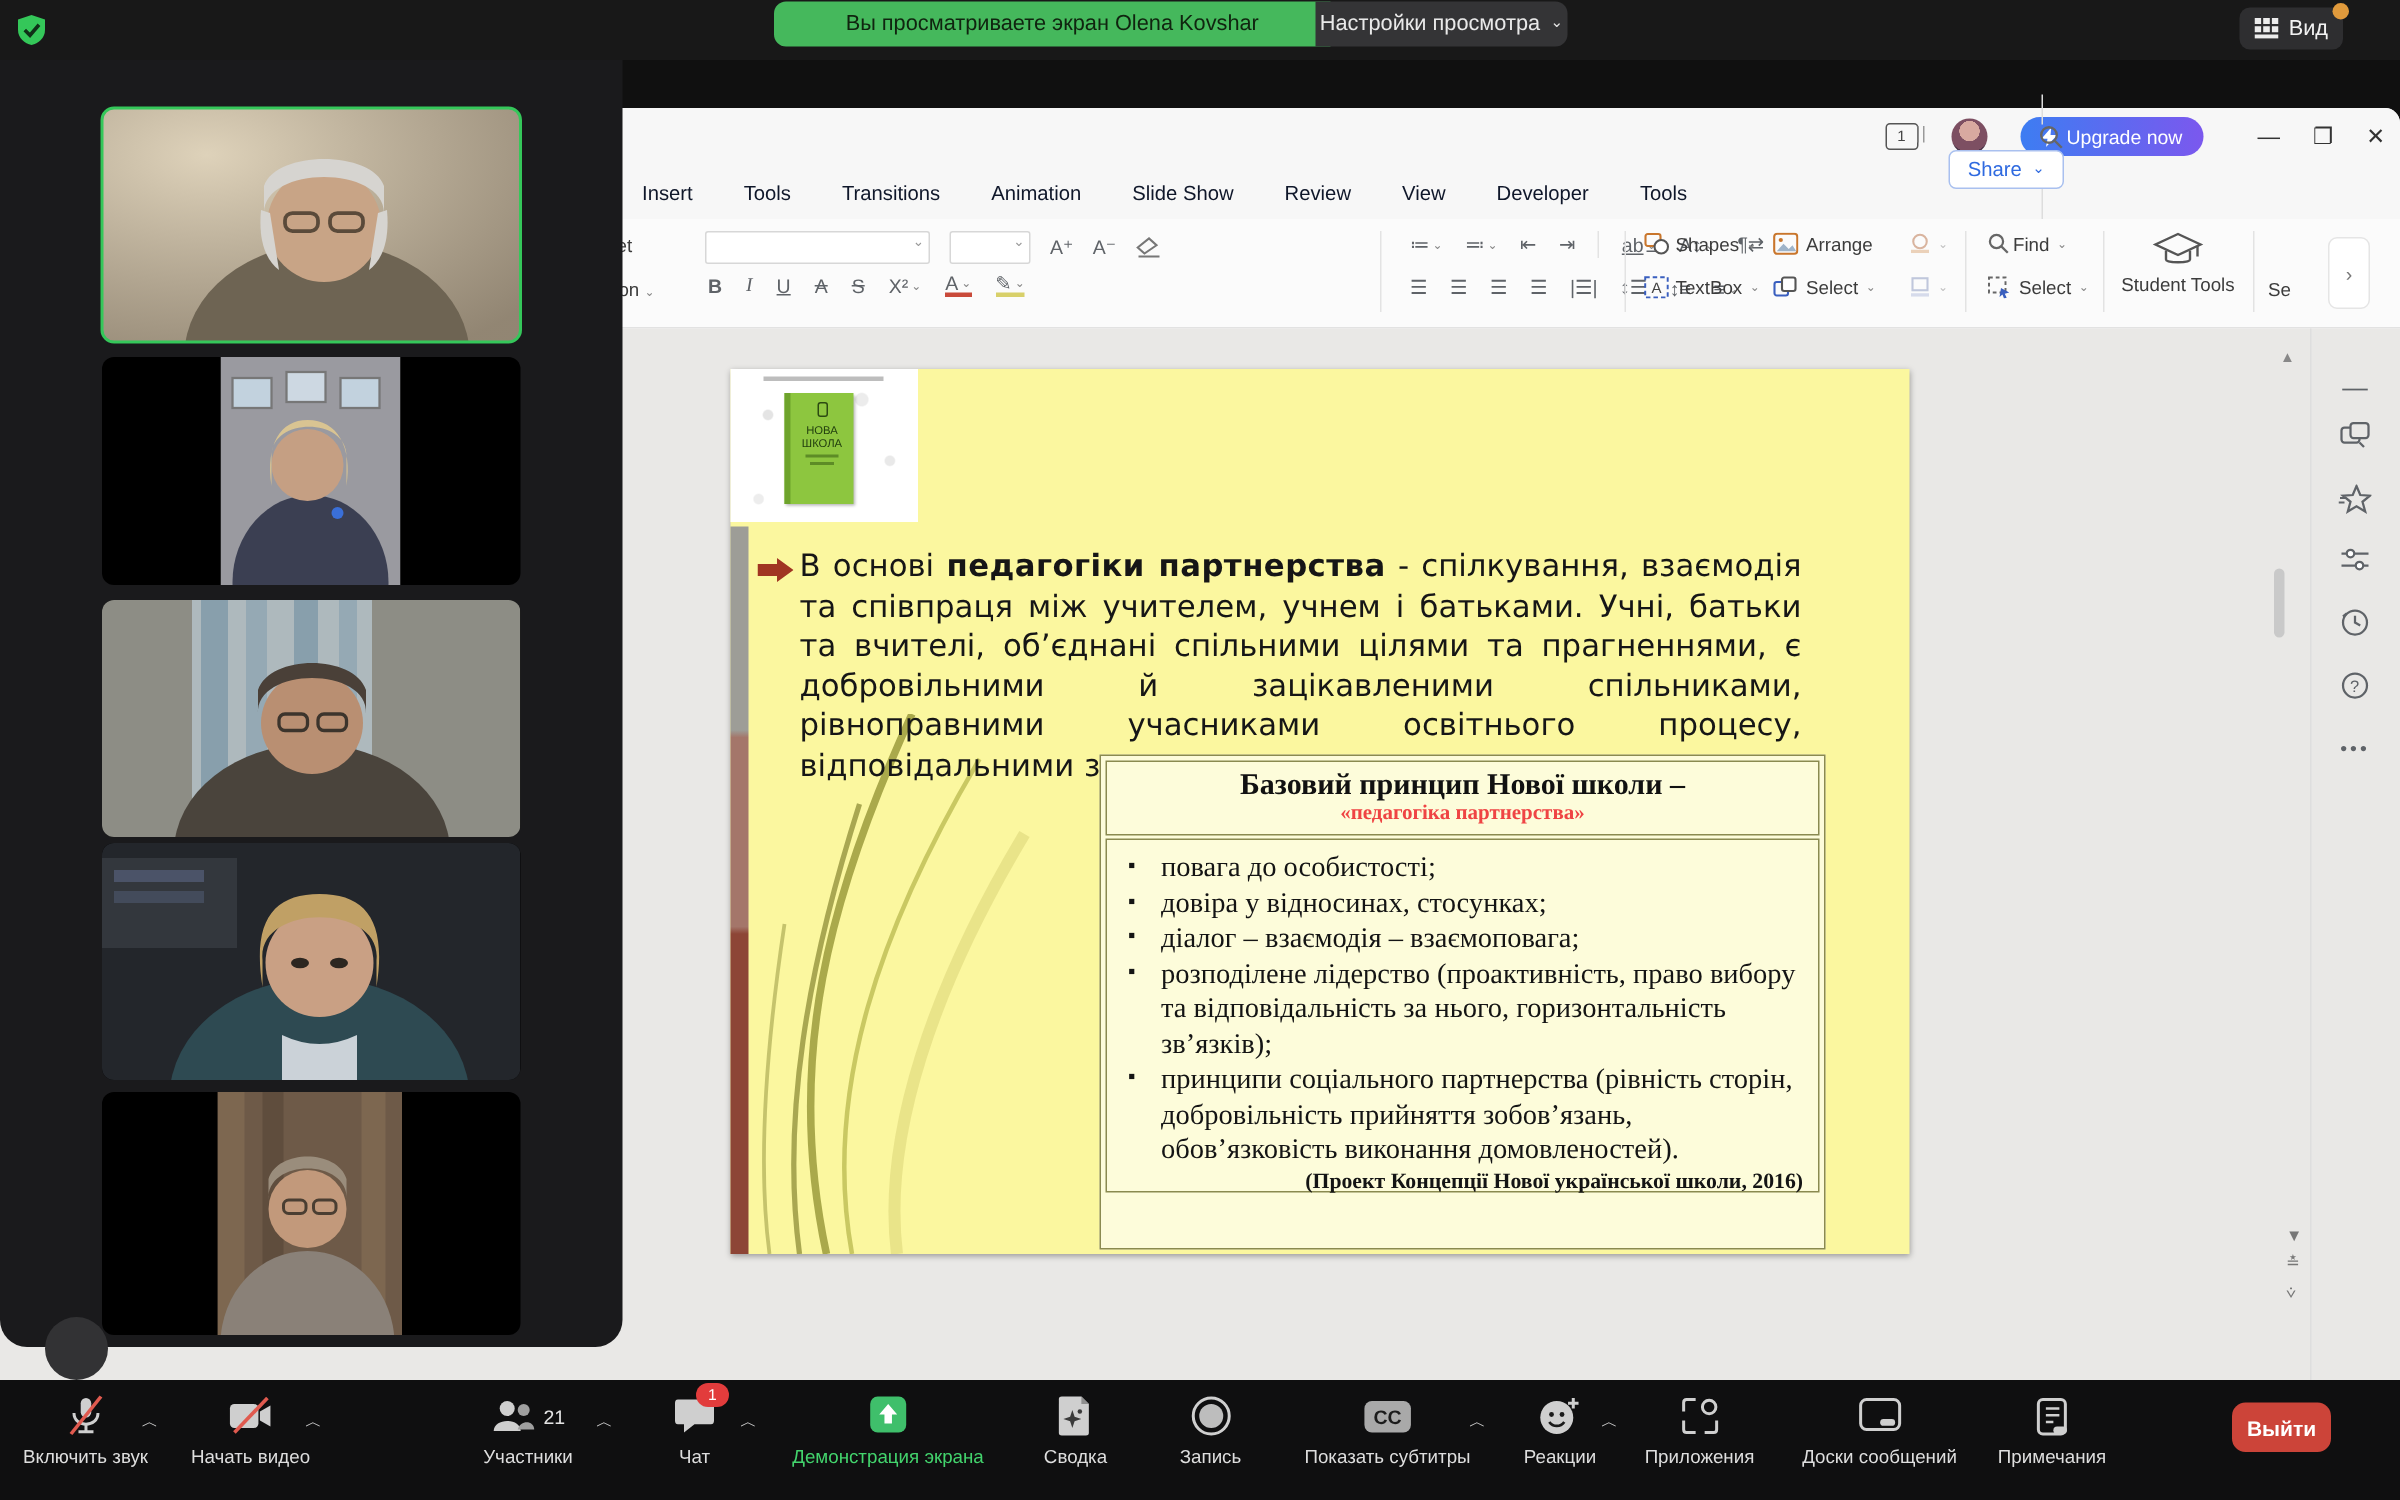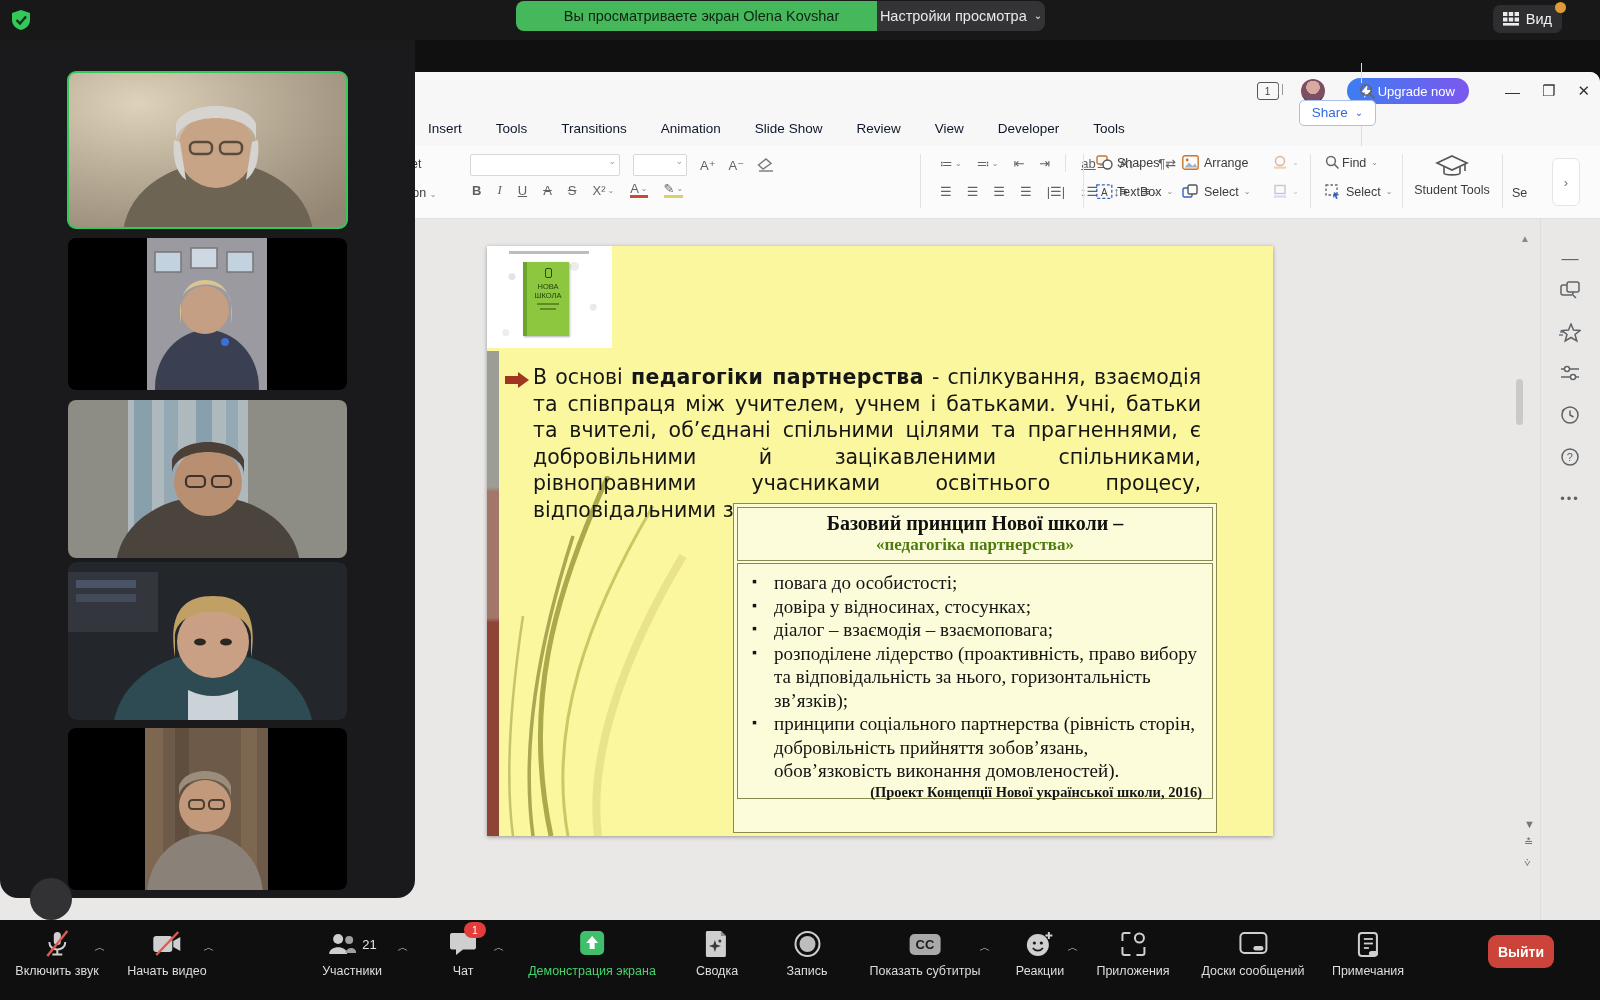--- a/index.html
+++ b/index.html
@@ -72,21 +72,21 @@
   #maroon-strip{position:absolute;left:0;top:105px;width:12px;height:485px;
      background:linear-gradient(180deg,#9d9d97 0 28%,#a4766a 29% 55%,#8d4536 56% 100%);}
   #slide-par{position:absolute;left:46px;top:118px;width:668px;font-size:20.5px;line-height:26.5px;color:#161616;
      text-align:justify;font-family:"DejaVu Sans",sans-serif;}
   #slide-par b{letter-spacing:.3px;}
   #red-arrow{position:absolute;left:18px;top:126px;}
   #grass{position:absolute;left:6px;top:230px;}
   #pbox{position:absolute;left:246px;top:257px;width:484px;height:330px;border:1px solid #8a8a50;background:#fdfcda;padding:3px;box-sizing:border-box;}
   #pbox-head{border:1px solid #8a8a50;text-align:center;padding:4px 0 5px;background:#fdfcda;}
   #pbox-h1{font-family:"Liberation Serif","DejaVu Serif",serif;font-size:20px;font-weight:bold;color:#111;}
-  #pbox-h2{font-family:"Liberation Serif","DejaVu Serif",serif;font-size:17px;font-weight:bold;color:#4d7c0f;}
+  #pbox-h2{font-family:"Liberation Serif","DejaVu Serif",serif;font-size:14px;font-weight:bold;color:#ef4444;}
   #pbox-list{border:1px solid #8a8a50;margin-top:2px;padding:7px 10px 4px 12px;height:236px;box-sizing:border-box;}
   #pbox-list ul{margin:0;padding:0;list-style:none;}
   #pbox-list li{font-family:"Liberation Serif","DejaVu Serif",serif;font-size:19px;line-height:23.5px;color:#141414;
      padding-left:24px;position:relative;}
   #pbox-list li:before{content:"▪";position:absolute;left:2px;top:-1px;font-size:14px;}
   #citation{font-family:"Liberation Serif","DejaVu Serif",serif;font-size:14.5px;font-weight:bold;color:#141414;text-align:right;margin-top:1px;}
   
   #vscroll{position:absolute;left:1516px;top:160px;width:7px;height:46px;border-radius:4px;background:#c9c9c9;}
   .side-ic{position:absolute;left:1552px;width:36px;text-align:center;color:#5f6368;font-size:17px;}
   #scroll-up{position:absolute;left:1520px;top:14px;color:#888;font-size:10px;}

